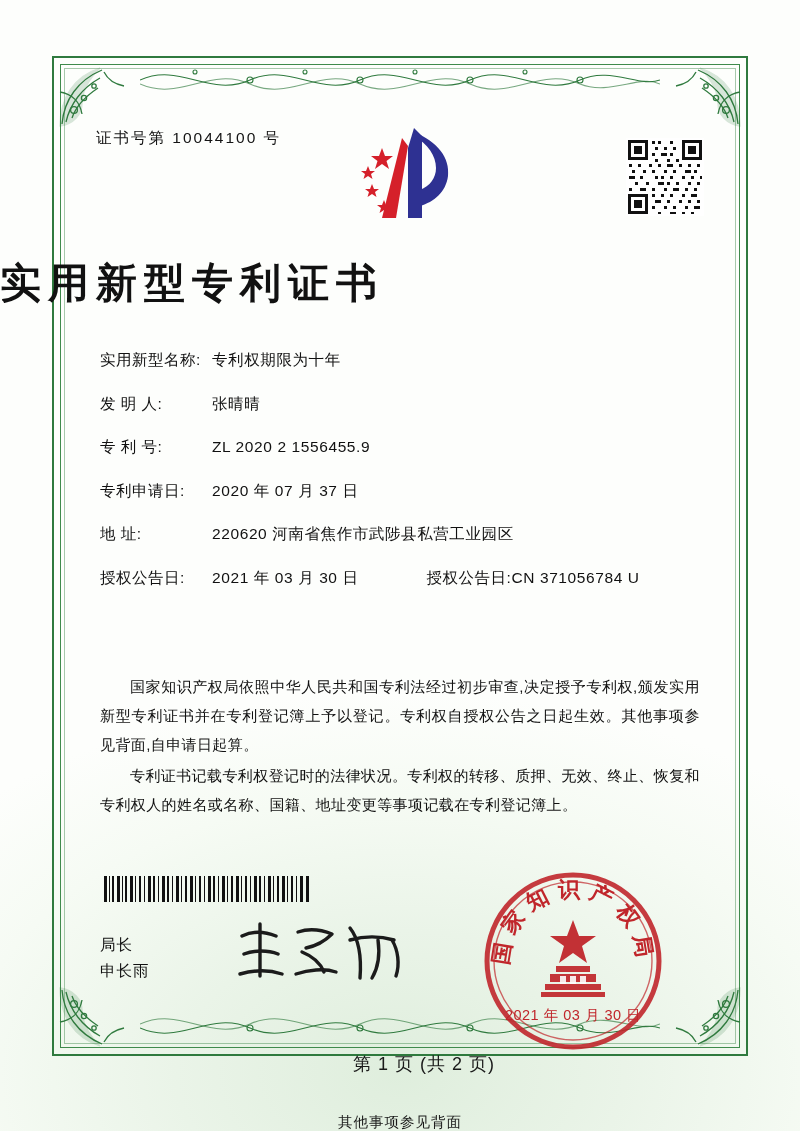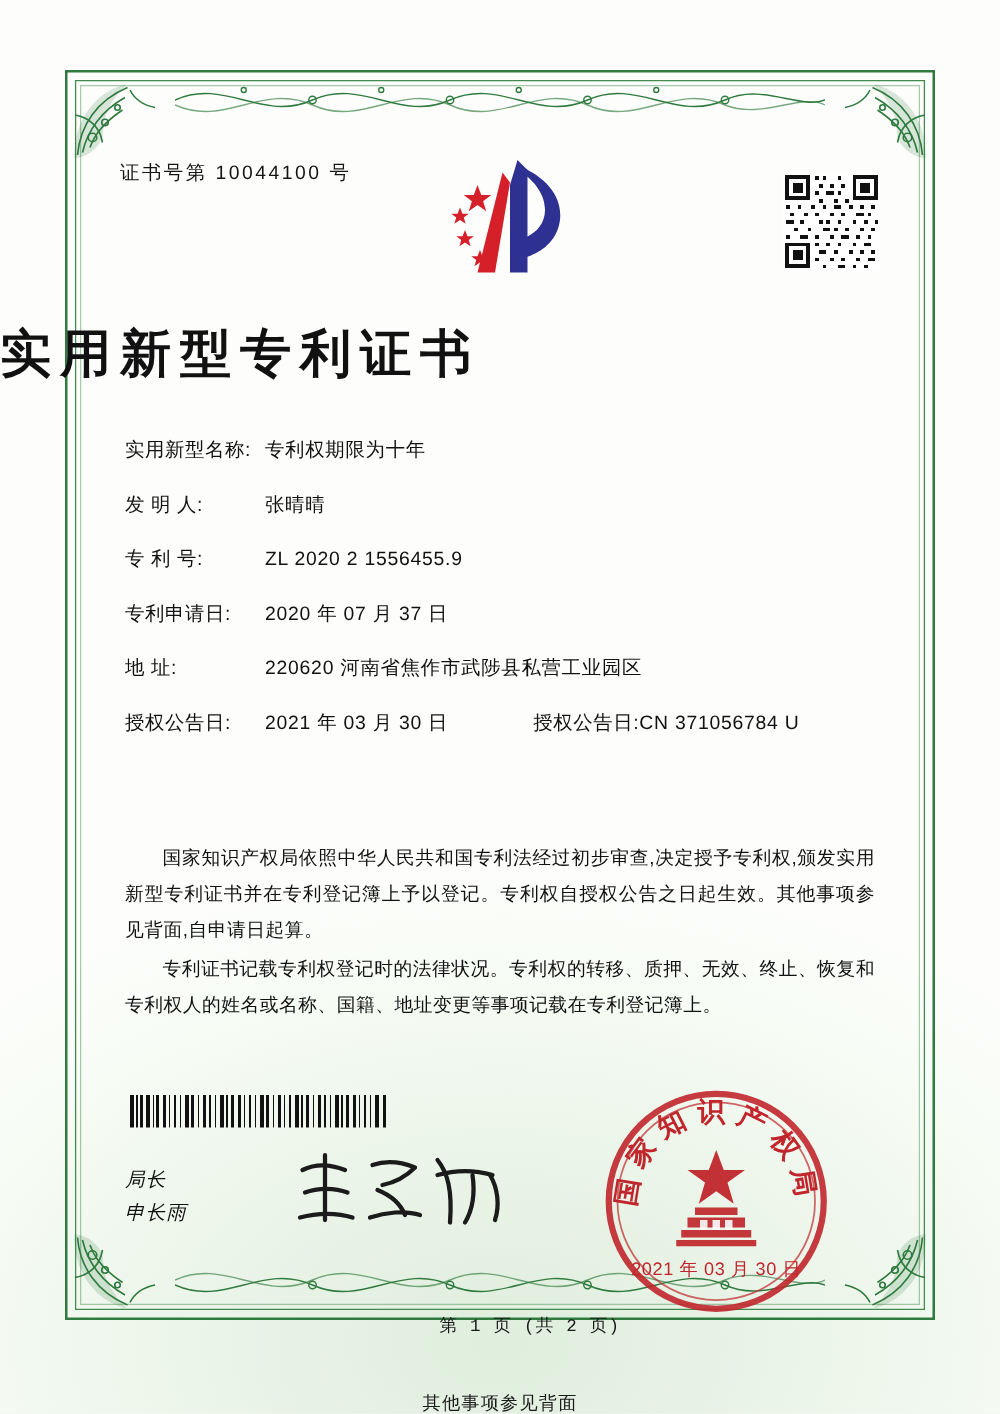--- a/index.html
+++ b/index.html
@@ -168,21 +168,20 @@
 
   
   .director {
     position: absolute;
     left: 100px; top: 932px;
     font-size: 15.5px;
     line-height: 26px;
     letter-spacing: 1px;
     color: #111;
     font-family: "Liberation Sans", sans-serif;
-    font-style: italic;
   }
   .signature {
     position: absolute;
     left: 232px; top: 916px;
     width: 180px; height: 72px;
     color: #1b1b1b;
   }
   .signature svg { width: 100%; height: 100%; display: block; }
 
   
@@ -201,24 +200,24 @@
     color: #c0262b;
     letter-spacing: 0.5px;
     font-family: "Liberation Sans", sans-serif;
   }
 
   
   .page-no {
     position: absolute;
     left: 0; right: 0; top: 1052px;
     text-align: center;
-    font-size: 14px;
+    font-size: 18px;
     color: #1a1a1a;
     letter-spacing: 1px;
-    font-family: Liberation Mono, monospace;
+    font-family: Liberation Sans, sans-serif;
     padding-left: 48px;
   }
   .back-note {
     position: absolute;
     left: 0; right: 0; top: 1101px;
     text-align: center;
     font-size: 14.5px;
     color: #1a1a1a;
     letter-spacing: 1px;
     font-family: "Liberation Sans", sans-serif;

